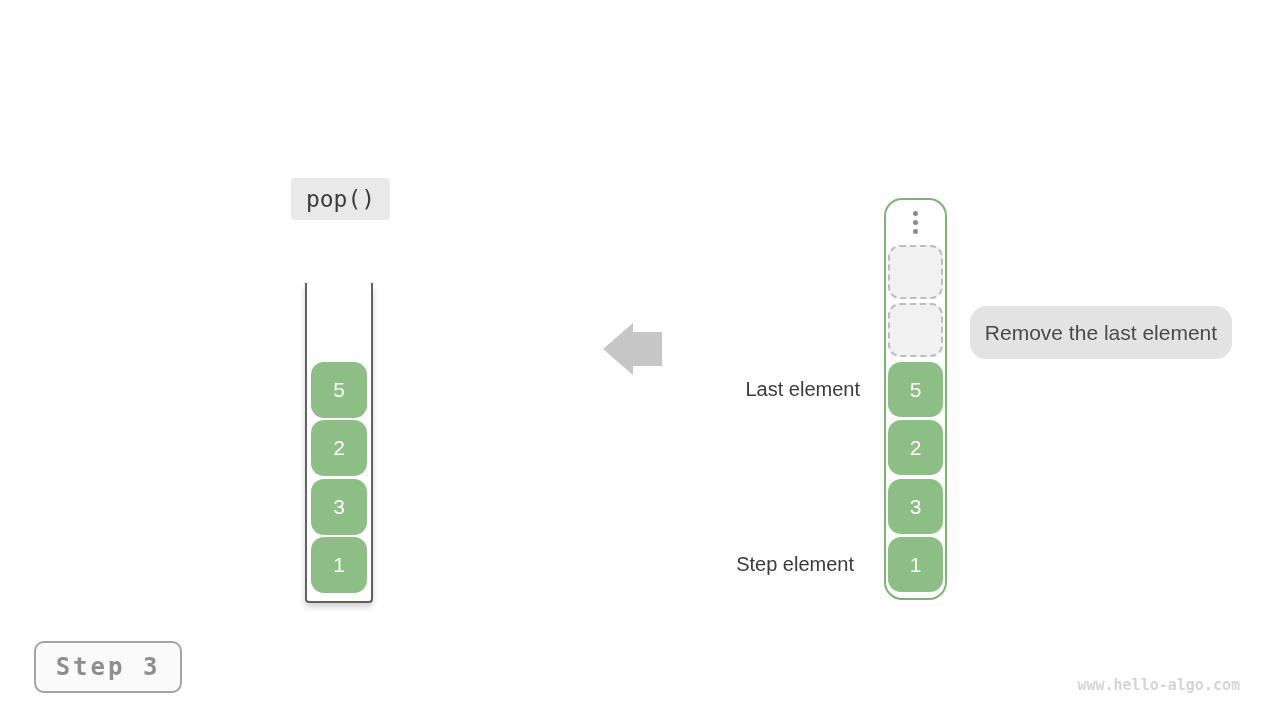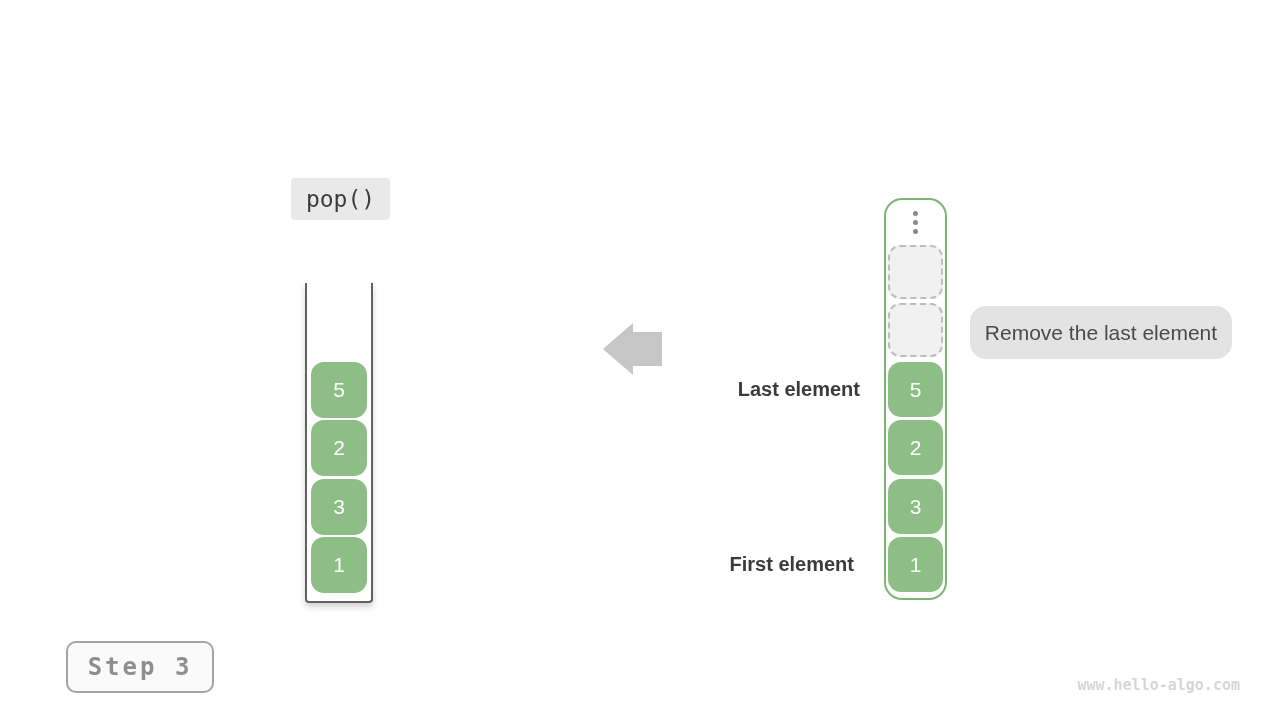--- a/index.html
+++ b/index.html
@@ -45,38 +45,38 @@
   .slot{
     position:absolute;left:888px;width:55px;height:54px;box-sizing:border-box;
     background:var(--slot-bg);border:2px dashed var(--slot-border);border-radius:12px;
   }
   
   .arrow{position:absolute;left:603px;top:323px;width:59px;height:52px;}
   .arrow polygon{fill:var(--arrow);}
   
   .label-bold{
     position:absolute;width:300px;text-align:right;
-    font-size:20px;font-weight:700;color:var(--label-dark);
+    font-size:20px;font-weight:400;color:var(--label-dark);
   }
   .caption{
     position:absolute;left:440px;top:427px;width:400px;text-align:center;
     font-size:21px;color:var(--caption-gray);
   }
   .tooltip{
     position:absolute;left:970px;top:306px;width:262px;height:53px;
     background:var(--tooltip-bg);border-radius:16px;
     display:flex;align-items:center;justify-content:center;
     font-size:21px;color:var(--tooltip-text);text-align:right;
   }
   .step-badge{
     position:absolute;left:34px;top:641px;width:148px;height:52px;box-sizing:border-box;
     background:var(--step-bg);border:2px solid var(--step-border);border-radius:10px;
     display:flex;align-items:center;justify-content:center;
     font-family:"DejaVu Sans Mono",monospace;font-weight:700;font-size:24px;
-    letter-spacing:3px;color:var(--step-text);margin-left:32px;
+    letter-spacing:3px;color:var(--step-text);
   }
   .watermark{
     position:absolute;right:40px;bottom:26px;
     font-family:"DejaVu Sans Mono",monospace;font-size:15px;color:var(--watermark);font-weight:bold;
   }
 </style>
 </head>
 <body>
 
 <div class="canvas">
@@ -87,21 +87,21 @@
   <div class="cell left" style="top:362px">5</div>
   <div class="cell left" style="top:420px">2</div>
   <div class="cell left" style="top:479px">3</div>
   <div class="cell left" style="top:537px">1</div>
 
   <svg class="arrow" viewBox="0 0 59 52" aria-hidden="true">
     <polygon points="0,26 30,0 30,9 59,9 59,43 30,43 30,52"></polygon>
   </svg>
 
   <div class="label-bold" style="left:560px;top:378px">Last element</div>
-  <div class="label-bold" style="left:554px;top:553px">First element</div>
+  <div class="label-bold" style="left:554px;top:553px">Step element</div>
 
   <div class="array-container"></div>
   <div class="dots">
     <span></span>
       <span></span>
       <span></span>
   </div>
   <div class="slot" style="top:245px"></div>
   <div class="slot" style="top:303px"></div>
   <div class="cell right" style="top:362px">5</div>

